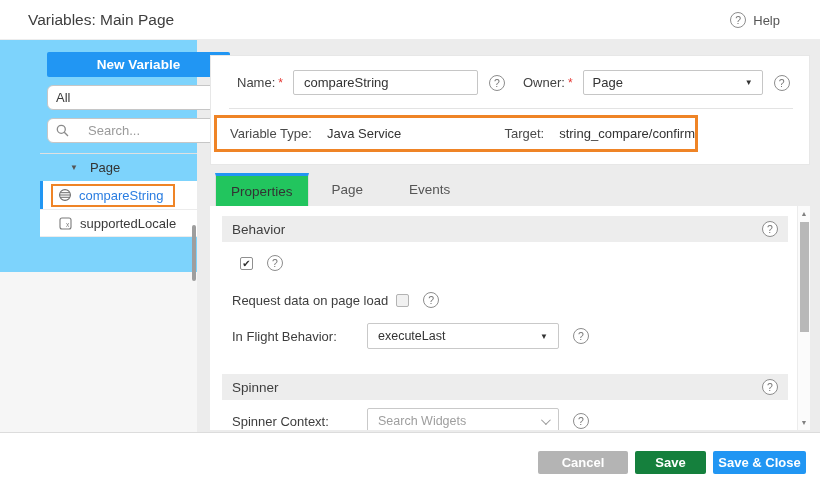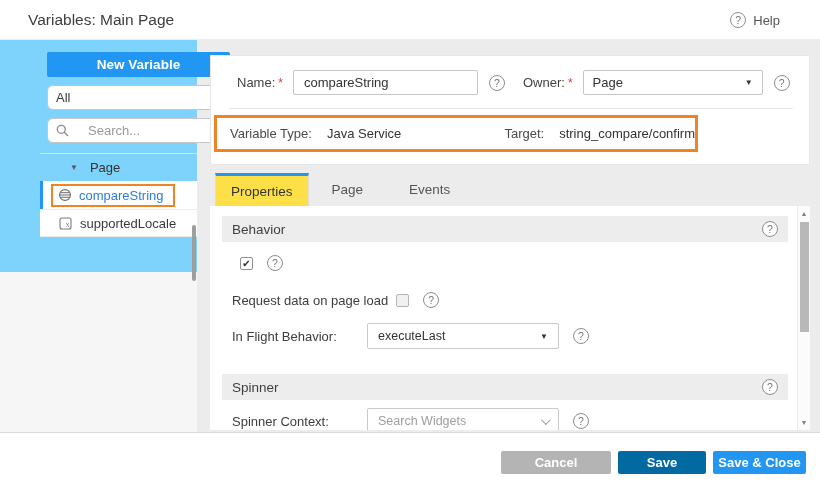--- a/index.html
+++ b/index.html
@@ -59,21 +59,21 @@
   .tp-divider { margin:13px 16px 0 18px; border-top:1px solid #e3e3e3; }
   .vt-box { display:flex; align-items:center; margin:6px 0 0 3px; width:484px; height:37px; border:3px solid #ef8426; background:#fff; }
   .vt-group1 { display:flex; align-items:flex-start; padding-left:13px; width:300px; }
   .vt-group2 { display:flex; align-items:center; }
   .vt-label { font-size:13px; color:#4a4a4a; }
   .vt-value { font-size:13px; color:#333; margin-left:15px; }
 
   
   .tabs { position:absolute; left:0; top:133px; height:33px; display:flex; align-items:stretch; padding-left:5px; }
   .tab { display:flex; align-items:center; padding:0 23px; font-size:13.5px; color:#555; cursor:pointer; }
-  .tab.active { background:#fde047; border-left:1px solid #dcdcdc; border-right:1px solid #dcdcdc; border-top:3px solid #2196f3;
+  .tab.active { background:#22c55e; border-left:1px solid #dcdcdc; border-right:1px solid #dcdcdc; border-top:3px solid #2196f3;
                 color:#333; padding:0 15px; }
 
   
   .content { position:absolute; left:0; top:166px; width:600px; height:224px; background:#fff; overflow:hidden; }
   .section-hdr { display:flex; align-items:center; margin:10px 22px 0 12px; height:26px; background:#ededed; padding:0 10px; }
   .section-hdr .stitle { font-size:13.5px; color:#3f3f3f; }
   .section-hdr .qicon { margin-left:auto; }
   .prow { display:flex; align-items:center; padding-left:22px; height:26px; }
   .prow .plabel { font-size:13px; color:#3d3d3d; }
   .prow.cb1 { margin-top:8px; }
@@ -96,22 +96,22 @@
   .vscroll .arrow { position:absolute; left:0; width:12px; text-align:center; font-size:7px; color:#808080; }
   .vscroll .arrow.up { top:4px; }
   .vscroll .arrow.down { bottom:4px; }
   .vscroll .thumb { position:absolute; left:2px; top:16px; width:9px; height:110px; background:#b8b8b8; }
 
   
   .footer { position:absolute; left:0; top:432px; width:820px; height:56px; background:#fff; border-top:1px solid #dcdcdc;
             display:flex; justify-content:flex-end; align-items:flex-start; padding:18px 14px 0 0; gap:7px; }
   .fbtn { height:23px; border:none; border-radius:2px; color:#fff; font-weight:bold; font-size:13px; cursor:pointer;
           font-family:"Liberation Sans", sans-serif; }
-  .fbtn.cancel { width:110px; background:#b4b4b4; }
-  .fbtn.save { width:88px; background:#0369a1; }
+  .fbtn.cancel { width:90px; background:#b4b4b4; }
+  .fbtn.save { width:71px; background:#15803d; }
   .fbtn.saveclose { width:93px; background:#2196f3; }
 
   svg { display:block; }
 </style>
 </head>
 <body>
 
 <div class="window">
 
   <div class="header">

